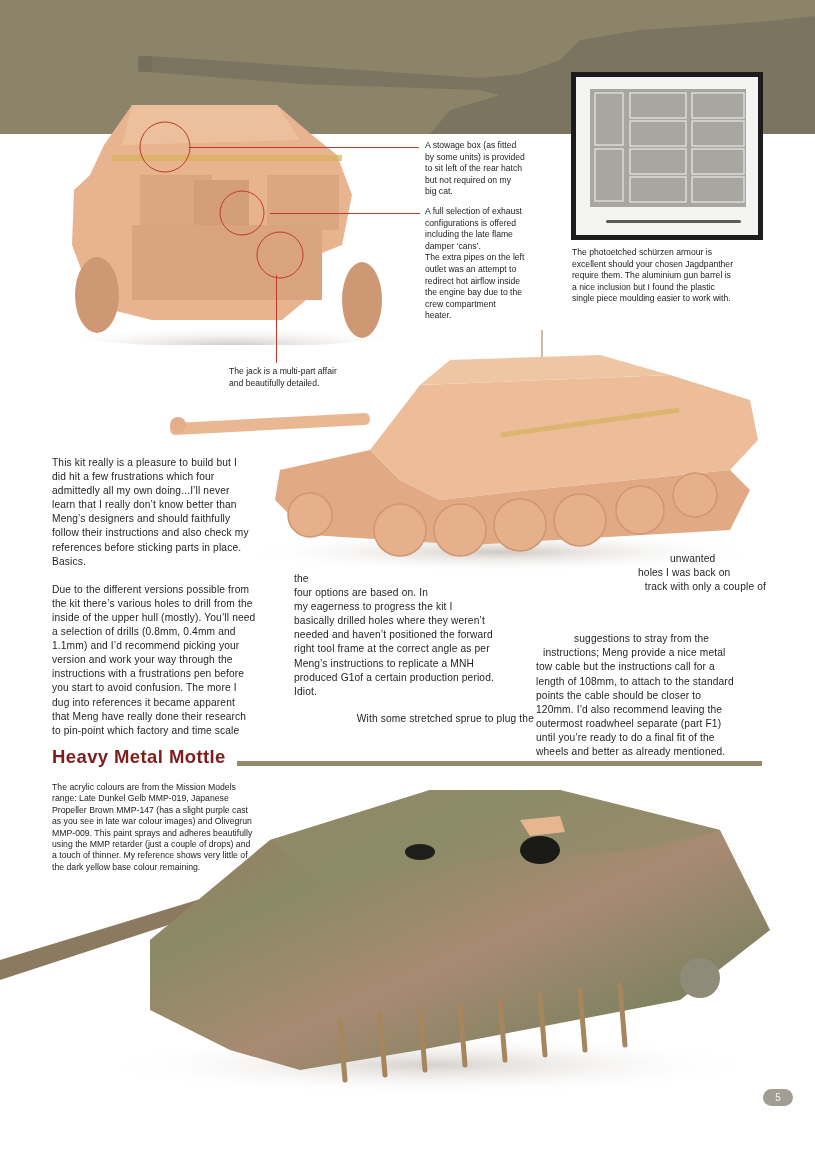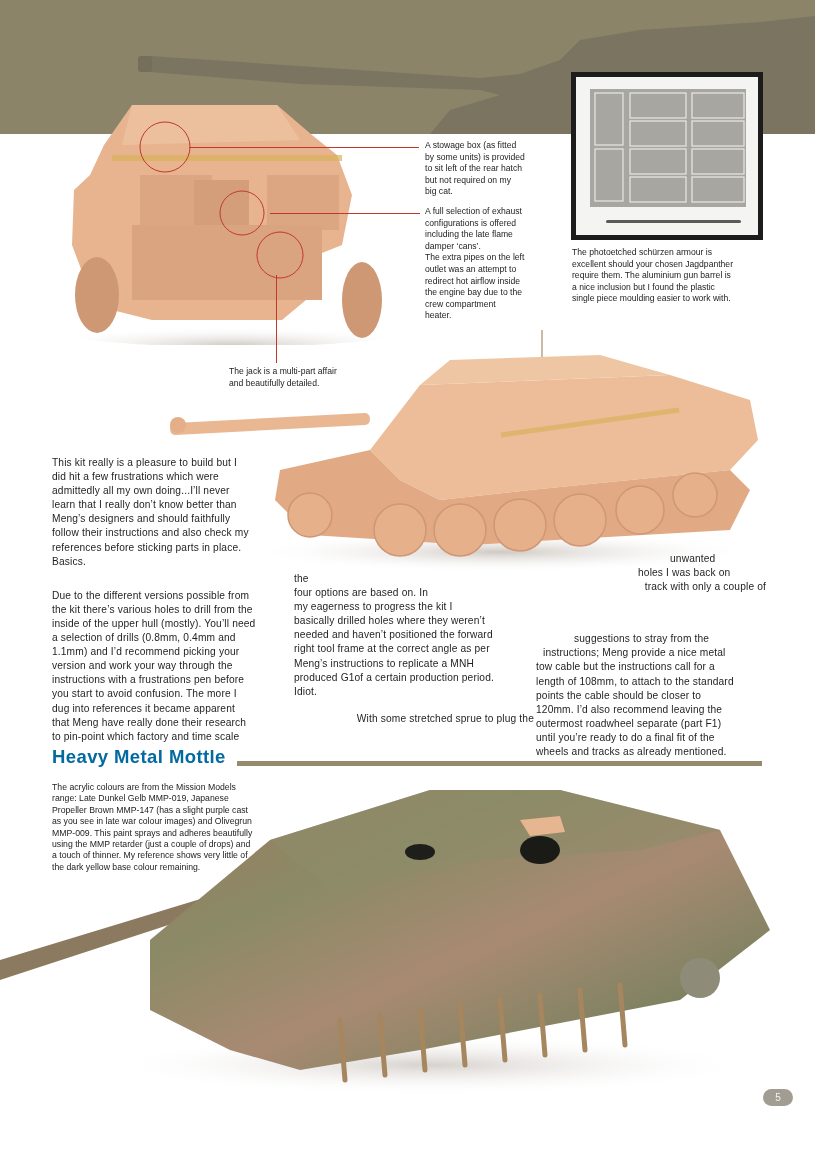--- a/index.html
+++ b/index.html
@@ -5,21 +5,21 @@
   html, body { margin:0; padding:0; }
   body { width:815px; height:1154px; position:relative; overflow:hidden; background:#ffffff; font-family:"Liberation Sans", sans-serif; color:#1e1e1e; }
   .band { position:absolute; left:0; top:0; width:815px; height:134px; background:#8c8469; }
   .band svg { position:absolute; left:0; top:0; }
   .abs { position:absolute; }
   .caption { font-size:8.6px; line-height:11.6px; color:#222; }
   .body-text { font-size:10.2px; line-height:14.1px; color:#1e1e1e; letter-spacing:0.15px; }
   .photo-frame { position:absolute; left:571px; top:72px; width:192px; height:168px; background:#1c1c1c; }
   .photo-inner { position:absolute; left:5px; top:5px; right:5px; bottom:5px; background:#f4f4f2; }
   .leader { position:absolute; background:#c0392b; }
-  .heading { position:absolute; left:52px; top:746px; font-size:18.5px; font-weight:bold; color:#0369a1; letter-spacing:0.4px; }
+  .heading { position:absolute; left:52px; top:746px; font-size:18.5px; font-weight:bold; color:#7f1d1d; letter-spacing:0.4px; }
   .heading-rule { position:absolute; left:237px; top:761px; width:525px; height:5px; background:#968a6e; }
   .page-num { position:absolute; left:763px; top:1089px; width:30px; height:17px; border-radius:9px; background:#a19d92; color:#f4f4f2; font-size:10px; text-align:center; line-height:17px; }
   .line { display:block; white-space:nowrap; }
 </style>
 </head>
 <body>
 
 <div class="band">
   <svg width="815" height="134">
     <path d="M140,58 L150,56 L480,78 L520,74 L560,60 L580,40 L640,30 L700,26 L760,22 L815,16 L815,134 L430,134 L450,110 L500,95 L480,90 L300,84 L150,72 L140,68 Z" fill="#7b7461"></path>
@@ -131,29 +131,29 @@
       <circle cx="470" cy="180" r="24"></circle>
       <circle cx="525" cy="165" r="22"></circle>
     </g>
     <rect x="330" y="90" width="180" height="5" fill="#d9b25c" opacity="0.7" transform="rotate(-8 420 92)"></rect>
   </svg>
 </div>
 
 <div class="abs body-text" style="left:52px;top:456px;width:240px;">
   <div>
     <span class="line">This kit really is a pleasure to build but I</span>
-    <span class="line">did hit a few frustrations which were</span>
+    <span class="line">did hit a few frustrations which four</span>
     <span class="line">admittedly all my own doing...I’ll never</span>
     <span class="line">learn that I really don’t know better than</span>
     <span class="line">Meng’s designers and should faithfully</span>
     <span class="line">follow their instructions and also check my</span>
     <span class="line">references before sticking parts in place.</span>
     <span class="line">Basics.</span>
   </div>
-  <div style="margin-top:20px;">
+  <div style="margin-top:14px;">
     <span class="line">Due to the different versions possible from</span>
     <span class="line">the kit there’s various holes to drill from the</span>
     <span class="line">inside of the upper hull (mostly). You’ll need</span>
     <span class="line">a selection of drills (0.8mm, 0.4mm and</span>
     <span class="line">1.1mm) and I’d recommend picking your</span>
     <span class="line">version and work your way through the</span>
     <span class="line">instructions with a frustrations pen before</span>
     <span class="line">you start to avoid confusion. The more I</span>
     <span class="line">dug into references it became apparent</span>
     <span class="line">that Meng have really done their research</span>
@@ -183,21 +183,21 @@
   <span class="line" style="padding-left:102px;">holes I was back on</span>
   <span class="line" style="padding-left:71px;text-align:right;">track with only a couple of</span>
   <span class="line" style="padding-left:38px;margin-top:38px;">suggestions to stray from the</span>
   <span class="line" style="padding-left:7px;">instructions; Meng provide a nice metal</span>
   <span class="line">tow cable but the instructions call for a</span>
   <span class="line">length of 108mm, to attach to the standard</span>
   <span class="line">points the cable should be closer to</span>
   <span class="line">120mm. I’d also recommend leaving the</span>
   <span class="line">outermost roadwheel separate (part F1)</span>
   <span class="line">until you’re ready to do a final fit of the</span>
-  <span class="line">wheels and tracks as already mentioned.</span>
+  <span class="line">wheels and better as already mentioned.</span>
 </div>
 
 <div class="heading">Heavy Metal Mottle</div>
 <div class="heading-rule"></div>
 
 <div class="abs" style="left:0px;top:780px;width:790px;height:320px;">
   <svg width="790" height="320" viewBox="0 0 790 320">
     <defs>
       <linearGradient id="cam" x1="0" y1="0" x2="1" y2="1">
         <stop offset="0%" stop-color="#9b7a5f"></stop>

